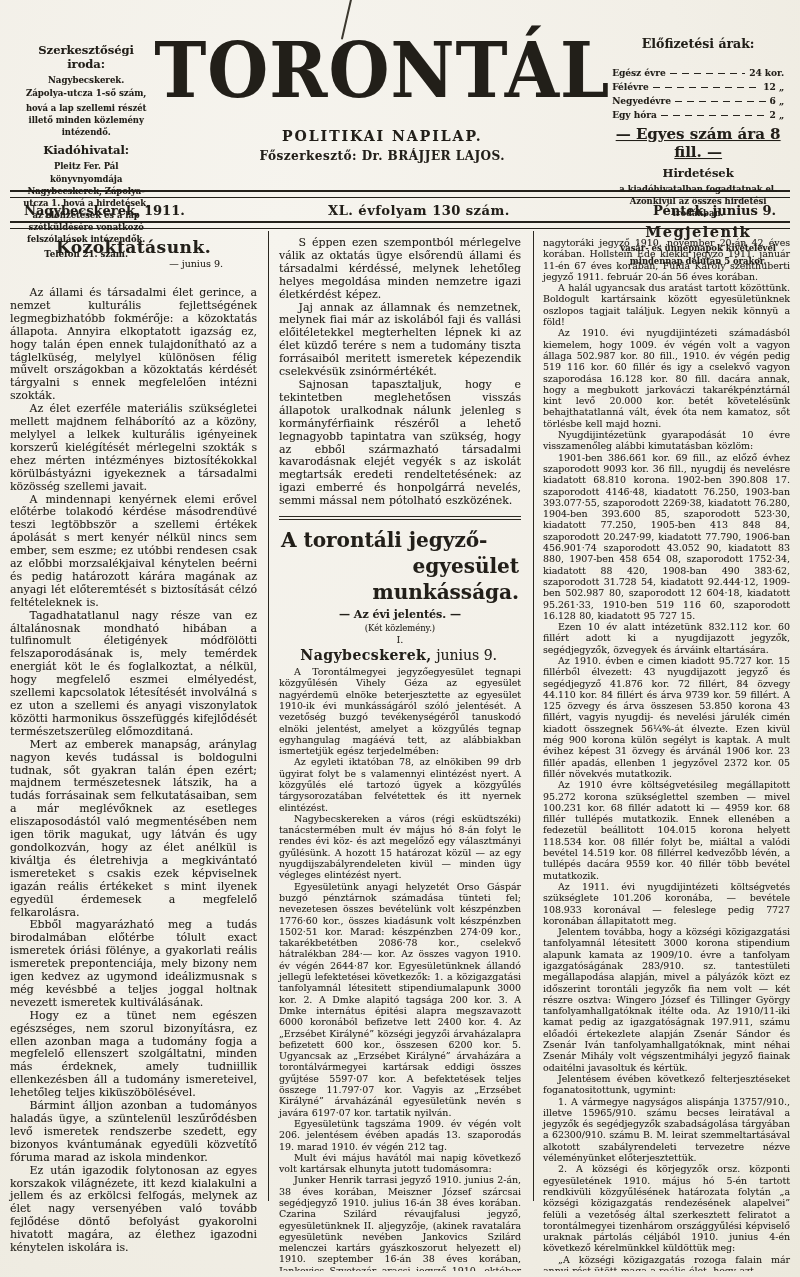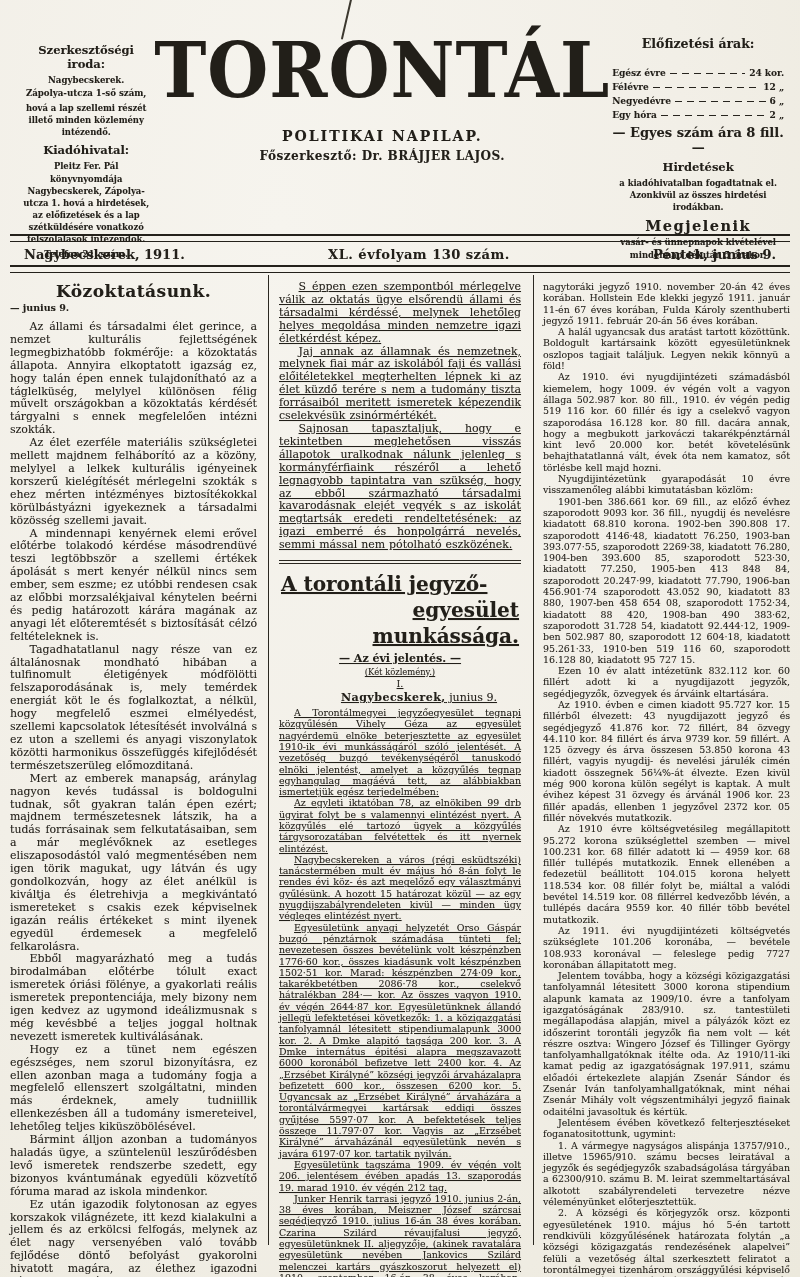--- a/index.html
+++ b/index.html
@@ -4,68 +4,68 @@
 <style>
   html,body { margin:0; padding:0; }
   body { width:800px; height:1277px; background:#d9d6cd; }
   .page {
     position:relative; width:800px; height:1277px; overflow:hidden;
     background: radial-gradient(ellipse at 35% 18%, #f6f4ee 0%, #f2efe7 55%, #ece9dd 100%);
     color:#221f19; font-family:"DejaVu Serif", serif;
     text-shadow:0.2px 0.2px 0 rgba(20,16,10,0.25);
   }
   
-  .masthead { display:flex; box-sizing:border-box; padding:30px 14px 0 18px; height:234px; }
+  .masthead { display:flex; box-sizing:border-box; padding:30px 14px 0 18px; height:190px; }
   .mh-left { width:152px; text-align:center; font-weight:bold; padding-top:8px; }
   .mh-right { width:196px; text-align:center; font-weight:bold; padding-top:6px; }
   .mh-center { flex:1; text-align:center; }
   .mh-h1 { font-size:11.5px; margin:5px 0 3px; }
   .mh-line { font-size:8.6px; line-height:1.5; }
   .mh-small { font-size:8.4px; line-height:1.45; margin:2px 0; }
   .paper-title { font-size:70px; font-weight:bold; letter-spacing:1px; line-height:1.0; margin-top:2px; transform:scaleY(1.1); transform-origin:top center; white-space:nowrap; }
   .paper-sub { font-size:14px; font-weight:bold; letter-spacing:2px; margin-top:26px;text-align:center; }
   .paper-editor { font-size:12px; font-weight:bold; margin-top:5px; letter-spacing:0.5px; }
   .rates { width:172px; margin:3px auto 0; }
   .rate-row { display:flex; align-items:baseline; font-size:9px; line-height:1.55; }
   .rate-label { white-space:nowrap; }
   .rate-leader { flex:1; height:8px; margin:0 4px;
      background:repeating-linear-gradient(90deg,#27241e 0 7px,transparent 7px 12px);
      background-size:100% 1.4px; background-repeat:no-repeat; background-position:0 5px; }
   .rate-value { white-space:nowrap; }
-  .rate-note { font-size:13px; margin-top:2px; }
+  .rate-note { font-size:15px; margin-top:2px;text-decoration:underline; }
   .mh-h2 { font-size:12.5px; margin-bottom:16px; }
   .mh-h3 { font-size:14.5px; letter-spacing:1.5px; margin:4px 0 2px; }
   .slash { position:absolute; left:346px; top:-6px; width:2px; height:46px; background:#3c382f; transform:rotate(13deg); border-radius:2px; }
   
   .hrule { height:5px; border-top:2px solid #24211b; border-bottom:1.5px solid #24211b; margin:0 10px; }
   .dateline { display:flex; justify-content:space-between; align-items:baseline; padding:5px 24px 3px; font-weight:bold; font-size:13px; }
   .dateline .dl-c { letter-spacing:0.5px; }
   
   .columns { position:relative; display:flex; box-sizing:border-box; padding:8px 10px 0; height:1042px; overflow:hidden; }
   .col { box-sizing:border-box; }
   .col1 { width:258px; padding-right:11px; }
-  .col2 { width:264px; padding:0 11px;text-decoration:underline; }
+  .col2 { width:264px; padding:0 11px; }
   .col3 { width:258px; padding-left:11px; }
   .vrule { position:absolute; width:1px; top:2px; height:970px; background:#2b2821; }
   .vrule-1 { left:268px; }
   .vrule-2 { left:533px; }
   .a1-title { font-size:17px; font-weight:bold; text-align:center; margin:0 0 1px; letter-spacing:0.5px; }
-  .a1-date { text-align:left; padding-right:34px; font-size:9.5px; font-weight:bold; margin-bottom:8px; }
+  .a1-date { text-align:right; padding-right:34px; font-size:9.5px; font-weight:normal; margin-bottom:18px; }
   p { margin:0; text-align:justify; }
   .b1 { font-size:10.9px; line-height:12.9px; text-indent:1.8em; word-spacing:0.6px; }
   .b2 { font-size:9.4px; line-height:11.3px; text-indent:1.6em; word-spacing:0.4px; }
   .noindent { text-indent:0; }
   .article-sep { height:2px; border-top:1px solid #2b2821; border-bottom:1px solid #2b2821; margin:8px 0 7px; }
   .a2-title { font-size:20px; font-weight:bold; line-height:1.3; margin:0 0 3px; }
   .a2-title .t1 { display:block; text-align:left; padding-left:2px; }
   .a2-title .t2 { display:block; text-align:right; padding-right:2px; }
   .a2-sub { text-align:center; font-weight:bold; font-size:11px; margin:2px 0 2px; }
   .a2-note { text-align:center; font-size:8.4px; margin-bottom:1px; }
   .a2-part { text-align:center; font-size:9.5px; margin:1px 0 2px; }
-  .a2-dl { text-align:right; padding-right:24px; font-size:11px; margin:1px 0 3px; }
+  .a2-dl { text-align:right; padding-right:24px; font-size:14px; margin:1px 0 3px; }
   .a2-dl b { letter-spacing:0.5px; }
 </style>
 </head>
 <body>
 
 <div class="page">
   <div class="slash"></div>
 
   <header class="masthead">
     <div class="mh-left">
@@ -158,20 +158,21 @@
       <div class="a2-part">I.</div>
       <div class="a2-dl">
         <b>Nagybecskerek,</b><span> junius 9.</span>
       </div>
 
       <p class="b2">A Torontálmegyei jegyzőegyesület tegnapi közgyűlésén Vihely Géza az egyesület nagyérdemü elnöke beterjesztette az egyesület 1910-ik évi munkásságáról szóló jelentését. A vezetőség buzgó tevékenységéről tanuskodó elnöki jelentést, amelyet a közgyűlés tegnap egyhangulag magáévá tett, az alábbiakban ismertetjük egész terjedelmében:</p>
       <p class="b2">Az egyleti iktatóban 78, az elnökiben 99 drb ügyirat folyt be s valamennyi elintézést nyert. A közgyűlés elé tartozó ügyek a közgyűlés tárgysorozatában felvétettek és itt nyernek elintézést.</p>
       <p class="b2">Nagybecskereken a város (régi esküdtszéki) tanácstermében mult év május hó 8-án folyt le rendes évi köz- és azt megelőző egy választmányi gyűlésünk. A hozott 15 határozat közül — az egy nyugdijszabályrendeleten kivül — minden ügy végleges elintézést nyert.</p>
       <p class="b2">Egyesületünk anyagi helyzetét Orso Gáspár buzgó pénztárnok számadása tünteti fel; nevezetesen összes bevételünk volt készpénzben 1776·60 kor., összes kiadásunk volt készpénzben 1502·51 kor. Marad: készpénzben 274·09 kor., takarékbetétben 2086·78 kor., cselekvő hátralékban 284·— kor. Az összes vagyon 1910. év végén 2644·87 kor. Egyesületünknek állandó jellegü lefektetései következők: 1. a közigazgatási tanfolyamnál létesitett stipendiumalapunk 3000 kor. 2. A Dmke alapitó tagsága 200 kor. 3. A Dmke internátus épitési alapra megszavazott 6000 koronából befizetve lett 2400 kor. 4. Az „Erzsébet Királyné” községi jegyzői árvaházalapra befizetett 600 kor., összesen 6200 kor. 5. Ugyancsak az „Erzsébet Királyné” árvaházára a torontálvármegyei kartársak eddigi összes gyűjtése 5597·07 kor. A befektetések teljes összege 11.797·07 kor. Vagyis az „Erzsébet Királyné” árvaházánál egyesületünk nevén s javára 6197·07 kor. tartatik nyilván.</p>
       <p class="b2">Egyesületünk tagszáma 1909. év végén volt 206. jelentésem évében apadás 13. szaporodás 19. marad 1910. év végén 212 tag.</p>
+      <p class="b2">Mult évi május havától mai napig következő volt kartársak elhunyta jutott tudomásomra:</p>
       <p class="b2">Junker Henrik tarrasi jegyző 1910. junius 2-án, 38 éves korában, Meiszner József szárcsai segédjegyző 1910. julius 16-án 38 éves korában. Czarina Szilárd révaujfalusi jegyző, egyesületünknek II. aljegyzője, (akinek ravatalára egyesületünk nevében Jankovics Szilárd melenczei kartárs gyászkoszorut helyezett el) 1910. szeptember 16-án 38 éves korában, Jankovics Szvetozár aracsi jegyző 1910. október 1-én 57 éves korában, Manojlovics György dolovai segédjegyző 1910. október 24-én 57 éves korában, Chorle Gyula</p>
     </section>
 
     <section class="col col3">
       <p class="b2 noindent">nagytoráki jegyző 1910. november 20-án 42 éves korában. Hollstein Ede klekki jegyző 1911. január 11-én 67 éves korában, Fulda Károly szenthuberti jegyző 1911. február 20-án 56 éves korában.</p>
       <p class="b2">A halál ugyancsak dus aratást tartott közöttünk. Boldogult kartársaink között egyesületünknek oszlopos tagjait találjuk. Legyen nekik könnyü a föld!</p>
       <p class="b2">Az 1910. évi nyugdijintézeti számadásból kiemelem, hogy 1009. év végén volt a vagyon állaga 502.987 kor. 80 fill., 1910. év végén pedig 519 116 kor. 60 fillér és igy a cselekvő vagyon szaporodása 16.128 kor. 80 fill. dacára annak, hogy a megbukott jarkováczi takarékpénztárnál kint levő 20.000 kor. betét követelésünk behajthatatlanná vált, évek óta nem kamatoz, sőt törlésbe kell majd hozni.</p>
       <p class="b2">Nyugdijintézetünk gyarapodását 10 évre visszamenőleg alábbi kimutatásban közlöm:</p>
       <p class="b2">1901-ben 386.661 kor. 69 fill., az előző évhez szaporodott 9093 kor. 36 fill., nyugdij és nevelésre kiadatott 68.810 korona. 1902-ben 390.808 17. szaporodott 4146·48, kiadatott 76.250, 1903-ban 393.077·55, szaporodott 2269·38, kiadatott 76.280, 1904-ben 393.600 85, szaporodott 523·30, kiadatott 77.250, 1905-ben 413 848 84, szaporodott 20.247·99, kiadatott 77.790, 1906-ban 456.901·74 szaporodott 43.052 90, kiadatott 83 880, 1907-ben 458 654 08, szaporodott 1752·34, kiadatott 88 420, 1908-ban 490 383·62, szaporodott 31.728 54, kiadatott 92.444·12, 1909-ben 502.987 80, szaporodott 12 604·18, kiadatott 95.261·33, 1910-ben 519 116 60, szaporodott 16.128 80, kiadatott 95 727 15.</p>
       <p class="b2">Ezen 10 év alatt intézetünk 832.112 kor. 60 fillért adott ki a nyugdijazott jegyzők, segédjegyzők, özvegyek és árváink eltartására.</p>

